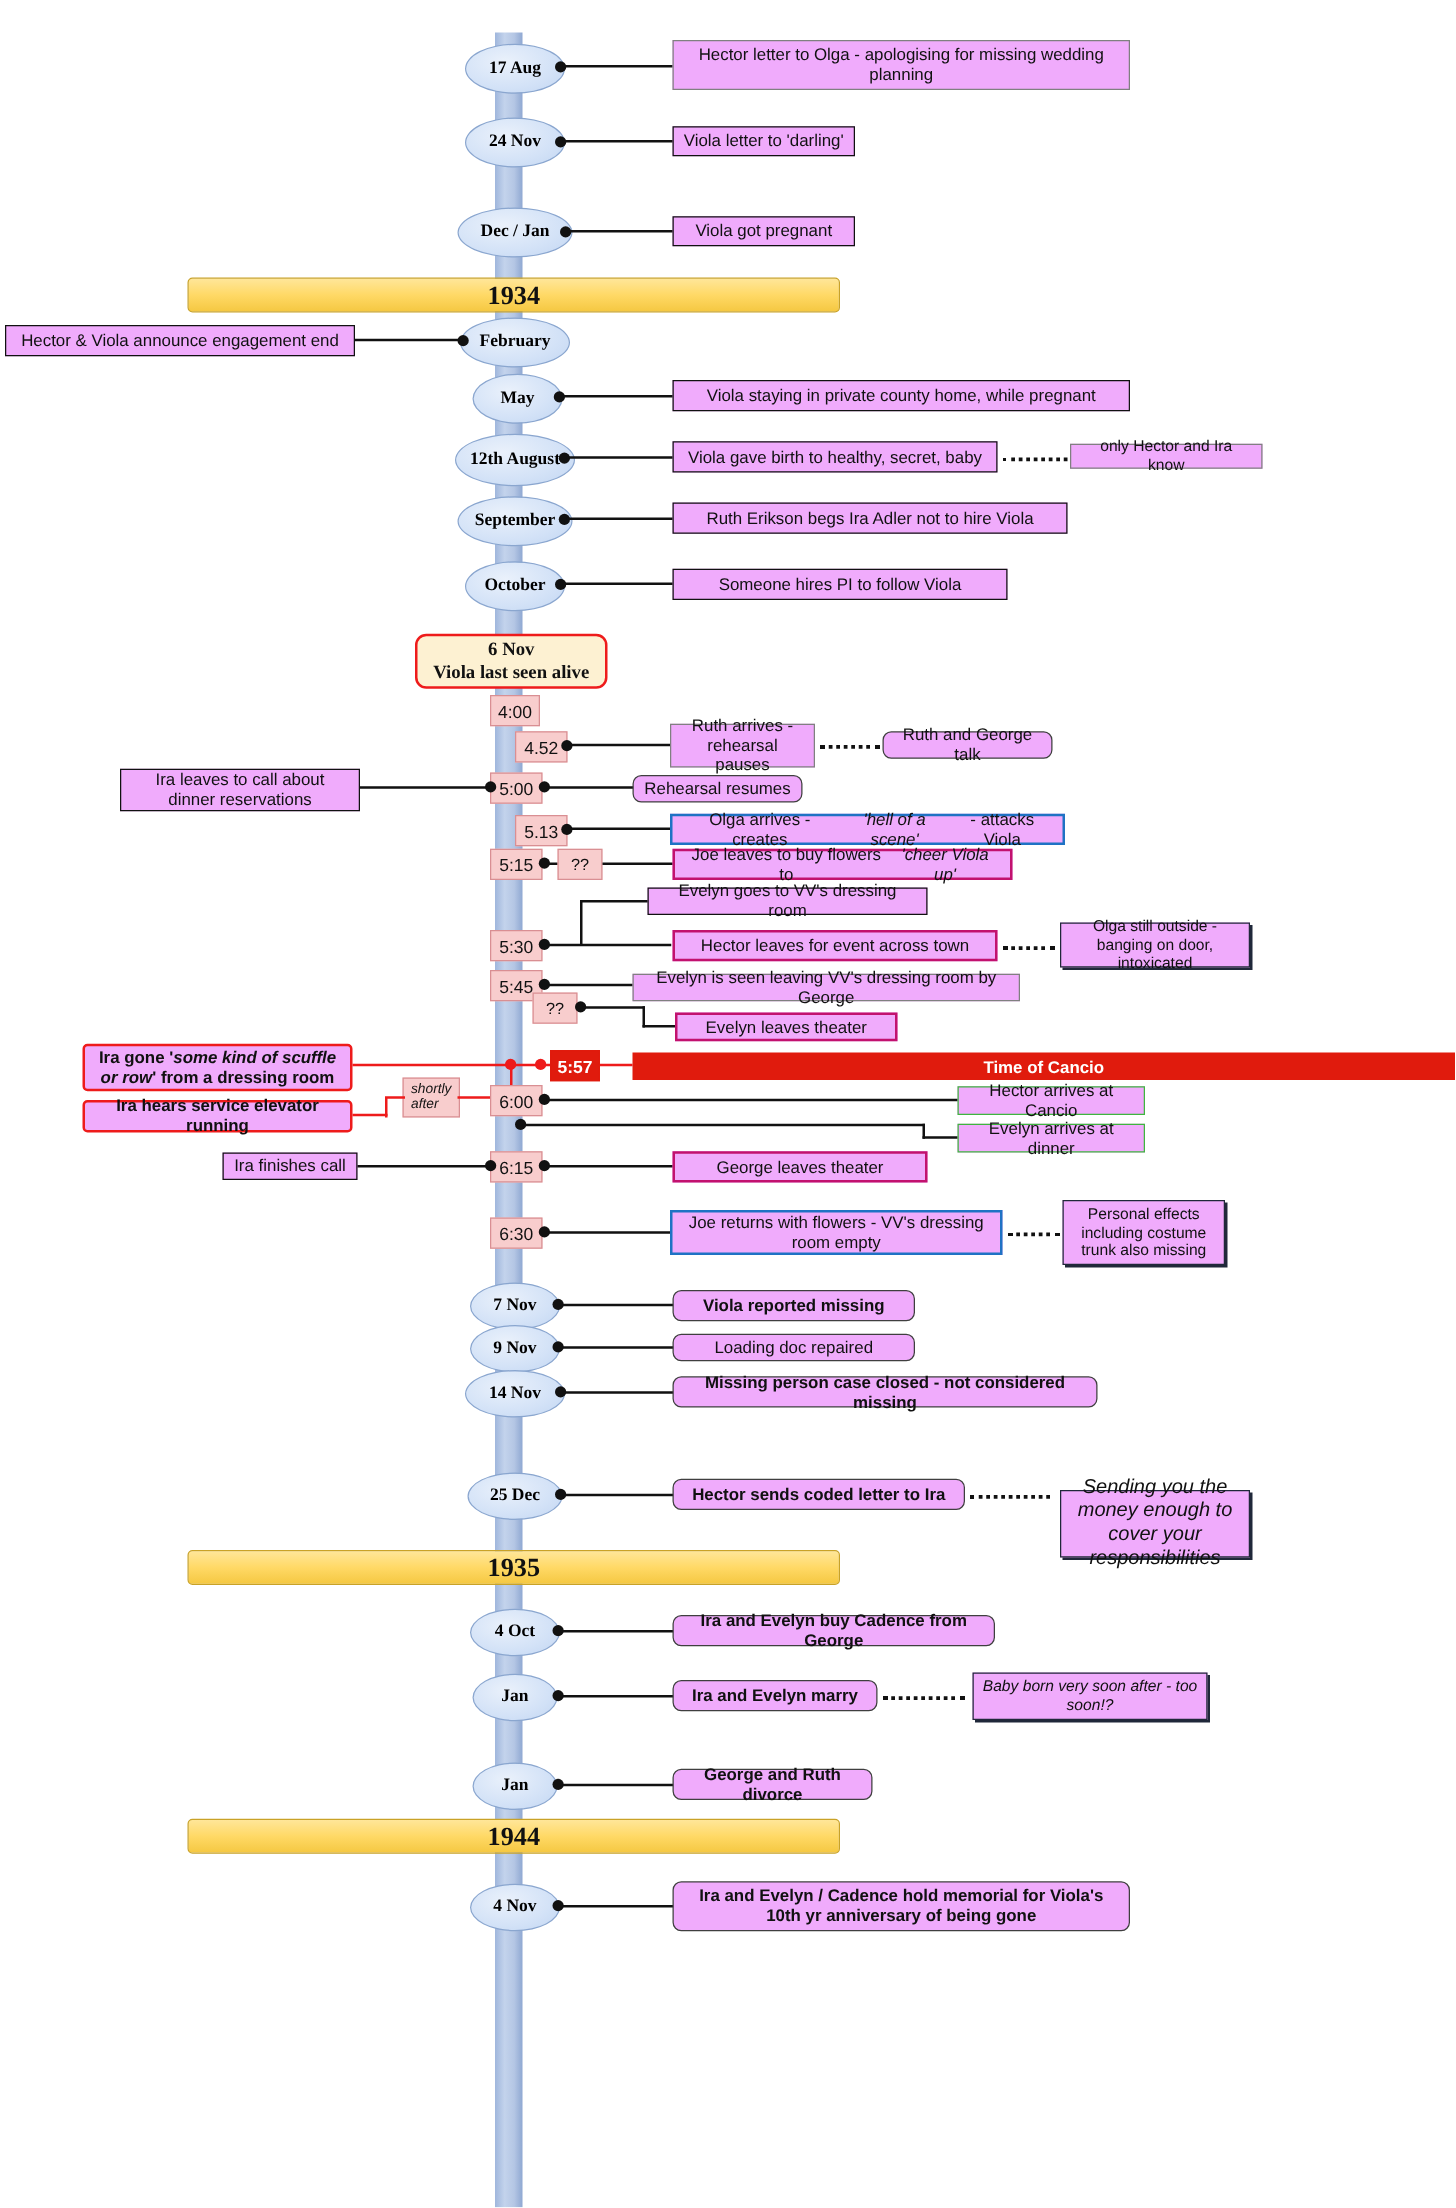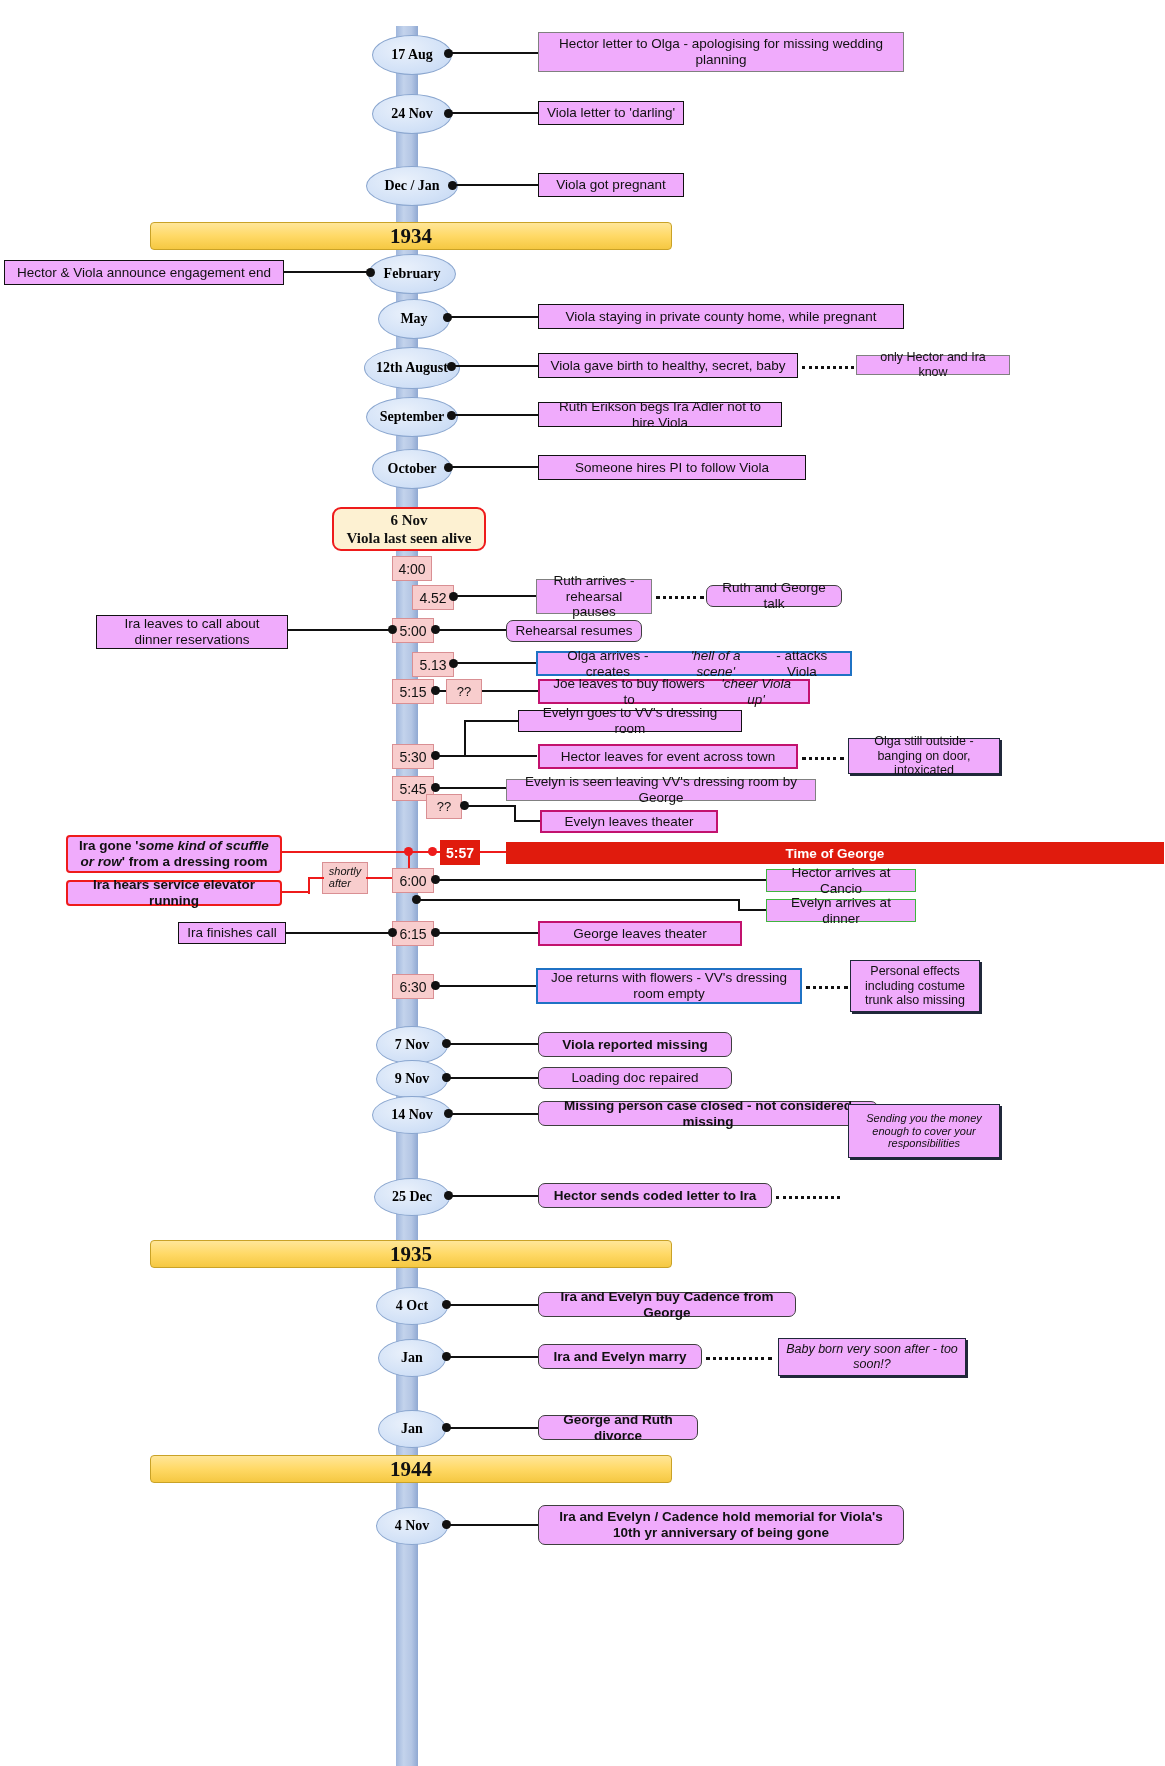--- a/index.html
+++ b/index.html
@@ -99,21 +99,21 @@
   <div class="node" style="left:364px;top:347px;width:94px;height:40px;">12th August</div>
   <div class="dot" style="left:447px;top:362px;"></div>
   <div class="ln ln-h" style="left:453px;top:365px;width:88px;"></div>
   <div class="box b-black" style="left:538px;top:353px;width:260px;height:25px;">Viola gave birth to healthy, secret, baby</div>
   <div class="dotted" style="left:802px;top:366px;width:52px;"></div>
   <div class="box b-grey" style="left:856px;top:355px;width:154px;height:20px;font-size:12.5px;">only Hector and Ira know</div>
 
   <div class="node" style="left:366px;top:397px;width:90px;height:38px;">September</div>
   <div class="dot" style="left:447px;top:411px;"></div>
   <div class="ln ln-h" style="left:453px;top:414px;width:88px;"></div>
-  <div class="box b-black" style="left:538px;top:402px;width:244px;height:25px;">Ruth Erikson begs Ira Adler not to hire Viola</div>
+  <div class="box b-black" style="left:538px;top:402px;width:316px;height:25px;">Ruth Erikson begs Ira Adler not to hire Viola</div>
 
   <div class="node" style="left:372px;top:449px;width:78px;height:38px;">October</div>
   <div class="dot" style="left:444px;top:463px;"></div>
   <div class="ln ln-h" style="left:450px;top:466px;width:92px;"></div>
   <div class="box b-black" style="left:538px;top:455px;width:268px;height:25px;">Someone hires PI to follow Viola</div>
 
   <div class="keybox" style="left:332px;top:507px;width:154px;height:44px;">
     <span>6 Nov</span>
     <span>Viola last seen alive</span>
   </div>
@@ -176,21 +176,21 @@
   <div class="box b-magenta" style="left:540px;top:810px;width:178px;height:23px;">Evelyn leaves theater</div>
 
   <div class="box b-red" style="left:66px;top:835px;width:216px;height:38px;">
     <span><span>Ira gone '</span><span class="ital">some kind of scuffle or row</span><span>' from a dressing room</span></span>
   </div>
   <div class="ln ln-h ln-red" style="left:282px;top:851px;width:158px;"></div>
   <div class="dot dot-red" style="left:404px;top:847px;"></div>
   <div class="dot dot-red" style="left:428px;top:847px;"></div>
   <div class="chip" style="left:440px;top:840px;width:40px;background:#e01b0d;border-color:#e01b0d;color:#fff;font-weight:bold;">5:57</div>
   <div class="ln ln-h ln-red" style="left:480px;top:851px;width:26px;"></div>
-  <div class="tod" style="left:506px;top:842px;width:658px;height:22px;">Time of George</div>
+  <div class="tod" style="left:506px;top:842px;width:658px;height:22px;">Time of Cancio</div>
 
   <div class="chip small" style="left:322px;top:862px;width:46px;height:32px;flex-direction:column;font-style:italic;font-size:11px;line-height:1.05;">shortly<br>after</div>
   <div class="box b-red" style="left:66px;top:880px;width:216px;height:26px;">Ira hears service elevator running</div>
   <div class="ln ln-h ln-red" style="left:282px;top:891px;width:28px;"></div>
   <div class="ln ln-v" style="left:308px;top:878px;height:16px;background:#ee1b1b;"></div>
   <div class="ln ln-h ln-red" style="left:308px;top:877px;width:16px;"></div>
   <div class="ln ln-h ln-red" style="left:366px;top:877px;width:44px;"></div>
   <div class="ln ln-v" style="left:408px;top:851px;height:28px;background:#ee1b1b;"></div>
 
   <div class="chip" style="left:392px;top:868px;width:42px;">6:00</div>
@@ -231,21 +231,21 @@
   <div class="node" style="left:372px;top:1096px;width:78px;height:36px;">14 Nov</div>
   <div class="dot" style="left:444px;top:1109px;"></div>
   <div class="ln ln-h" style="left:450px;top:1113px;width:90px;"></div>
   <div class="box b-round bold" style="left:538px;top:1101px;width:340px;height:25px;">Missing person case closed - not considered missing</div>
 
   <div class="node" style="left:374px;top:1178px;width:74px;height:36px;">25 Dec</div>
   <div class="dot" style="left:444px;top:1191px;"></div>
   <div class="ln ln-h" style="left:450px;top:1195px;width:90px;"></div>
   <div class="box b-round bold" style="left:538px;top:1183px;width:234px;height:25px;">Hector sends coded letter to Ira</div>
   <div class="dotted" style="left:776px;top:1196px;width:64px;"></div>
-  <div class="box b-shadow ital" style="left:848px;top:1104px;width:152px;height:54px;font-size:11px;">Sending you the money enough to cover your responsibilities</div>
+  <div class="box b-shadow ital" style="left:848px;top:1192px;width:152px;height:54px;font-size:16px;">Sending you the money enough to cover your responsibilities</div>
 
   <div class="node" style="left:376px;top:1287px;width:70px;height:36px;">4 Oct</div>
   <div class="dot" style="left:442px;top:1300px;"></div>
   <div class="ln ln-h" style="left:448px;top:1304px;width:92px;"></div>
   <div class="box b-round bold" style="left:538px;top:1292px;width:258px;height:25px;">Ira and Evelyn buy Cadence from George</div>
 
   <div class="node" style="left:378px;top:1339px;width:66px;height:36px;">Jan</div>
   <div class="dot" style="left:442px;top:1352px;"></div>
   <div class="ln ln-h" style="left:448px;top:1356px;width:92px;"></div>
   <div class="box b-round bold" style="left:538px;top:1344px;width:164px;height:25px;">Ira and Evelyn marry</div>

